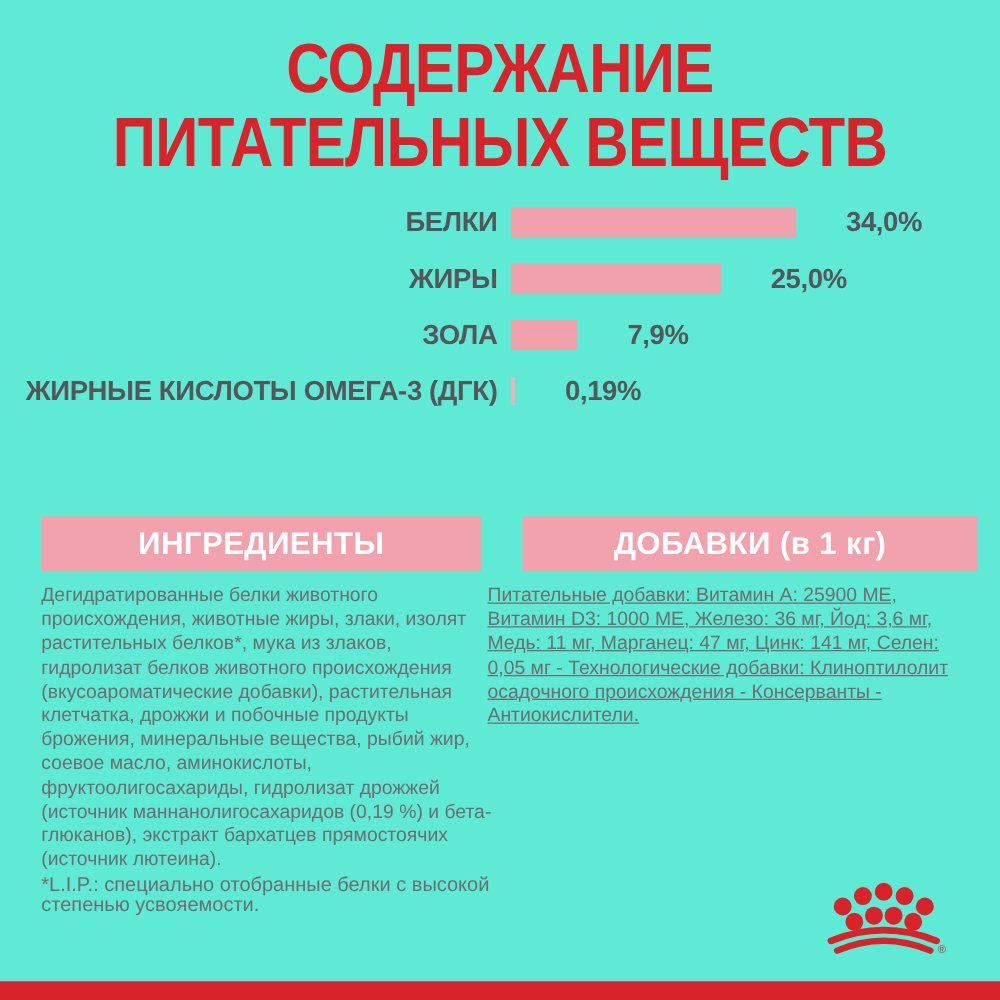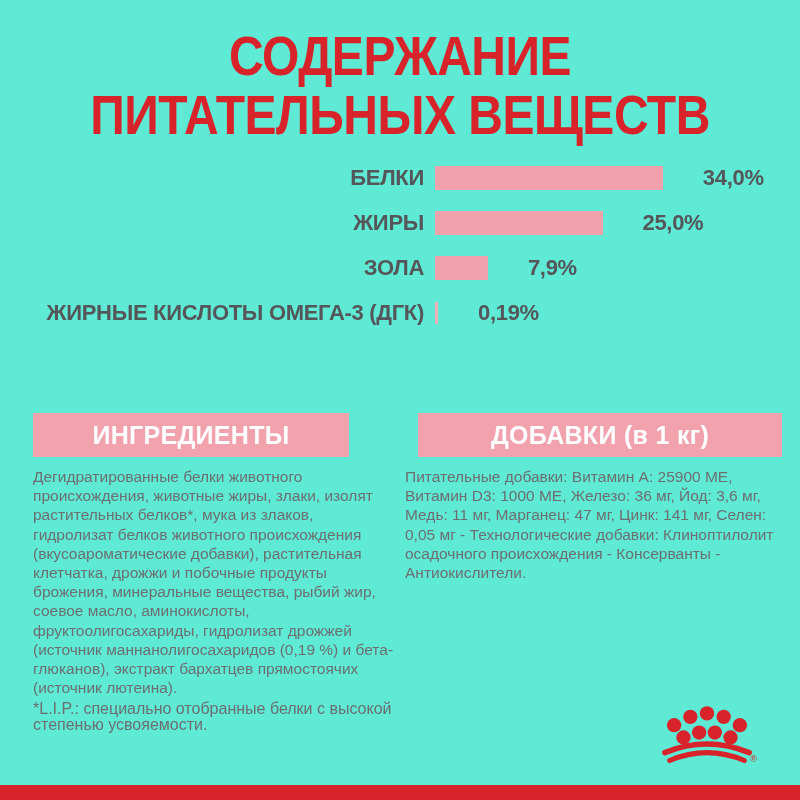--- a/index.html
+++ b/index.html
@@ -8,40 +8,40 @@
   .page{position:absolute;inset:0;width:800px;height:800px;background:#5eead4;}
 
   
   .title-block{position:absolute;top:26px;left:0;width:800px;text-align:center;
     color:#d8232a;font-weight:bold;font-size:48px;line-height:51px;
     transform:scaleY(1.16);transform-origin:top center;letter-spacing:-0.5px;}
   .title-line{display:block;white-space:nowrap;}
 
   
   .chart{position:absolute;top:166px;left:0;width:800px;}
-  .chart-row{display:flex;align-items:center;height:24px;margin-bottom:21px;margin-left:26px;}
+  .chart-row{display:flex;align-items:center;height:24px;margin-bottom:21px;}
   .row-label{width:398px;text-align:right;font-weight:bold;font-size:22px;
     color:#55565a;white-space:nowrap;letter-spacing:-0.3px;}
   .bar-wrap{display:flex;align-items:center;margin-left:11px;gap:31px;}
   .bar-fill{height:24px;background:#f0a1ac;}
   .bar-fill.thin{height:22px;background:#f3b0bb;}
   .row-value{font-weight:bold;font-size:22px;color:#55565a;margin-left:9px;
     white-space:nowrap;letter-spacing:-0.3px;}
 
   
   .sec-header{position:absolute;top:413px;height:44px;background:#f2a2ad;
     color:#ffffff;font-weight:bold;font-size:25px;text-align:center;line-height:45px;
     letter-spacing:0.3px;}
-  .sec-header.left{left:33px;width:316px;}
+  .sec-header.left{left:33px;width:352px;}
   .sec-header.right{left:418px;width:364px;}
 
   
   .col-text{position:absolute;top:467px;color:#6d6e70;font-size:15.5px;line-height:19.2px;}
   .col-text.left{left:33px;width:364px;}
-  .col-text.right{left:405px;width:370px;}
+  .col-text.right{left:390px;width:370px;text-decoration:underline;}
   .footnote{margin-top:4px;font-size:16px;line-height:16px;color:#6d6e70;}
 
   
   .logo{position:absolute;left:656px;top:704px;width:102px;height:62px;}
 
   
   .footer-bar{position:absolute;left:0;bottom:0;width:800px;height:15px;background:#d8232a;}
 </style>
 </head>
 <body>

